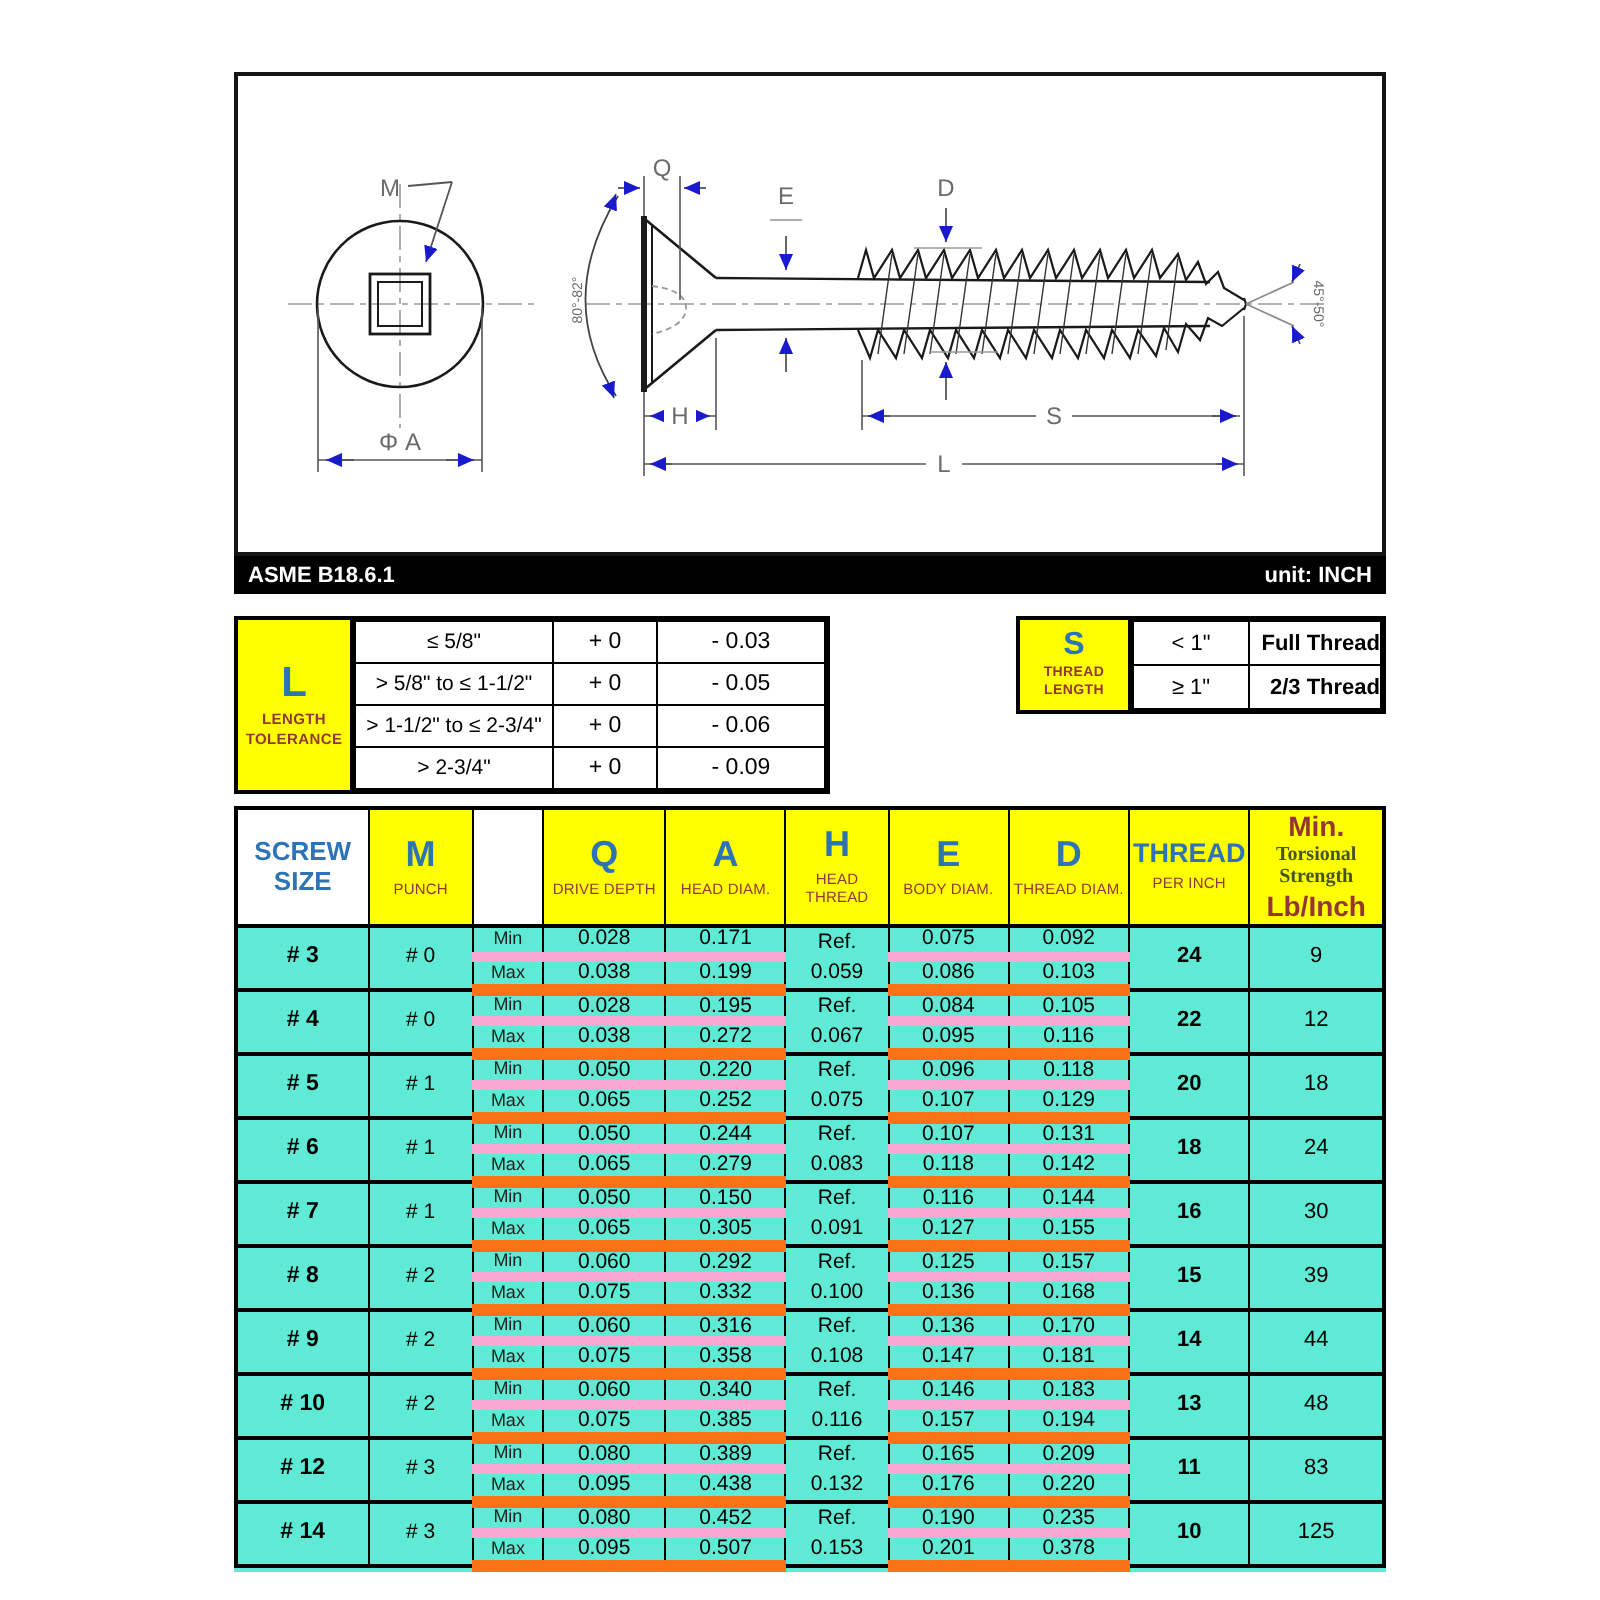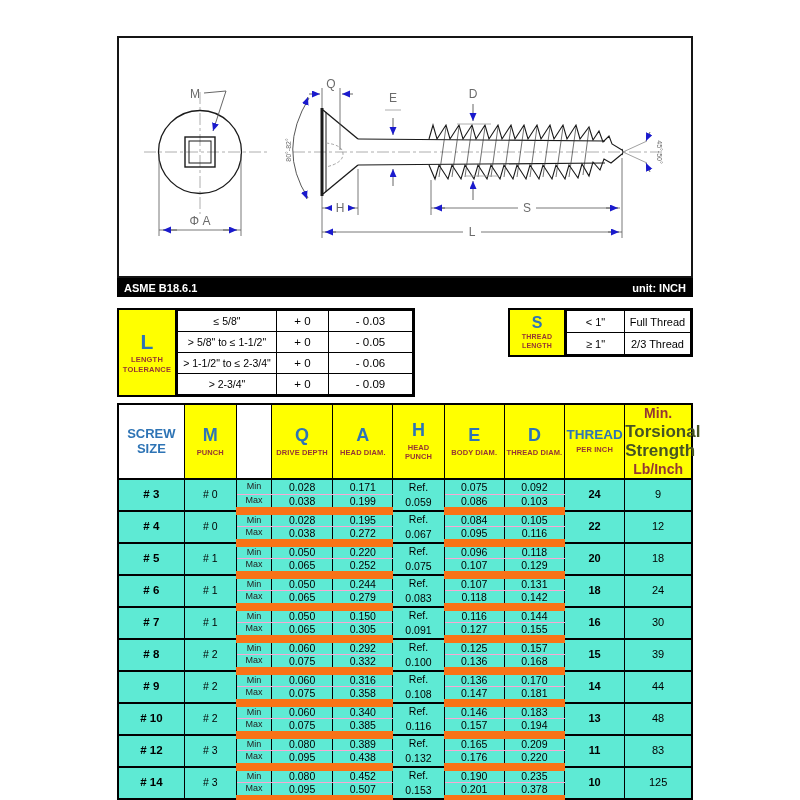--- a/index.html
+++ b/index.html
@@ -33,43 +33,43 @@
   #ltol-table td.range { width:99px; }
   #ltol-table td.plus  { width:52px; font-size:11.5px; }
   #ltol-table td.minus { width:84px; font-size:11.5px; }
 
   #sthr-wrap { left:508px; top:308px; }
   #sthr-wrap .mini-corner { width:56px; }
   #sthr-wrap .sym { font-size:16px; margin-bottom:2px; }
   #sthr-wrap .sub { font-size:7px; }
   #sthr-table td { height:22px; font-size:11px; }
   #sthr-table td.range { width:58px; }
-  #sthr-table td.value { width:66px; font-weight:normal; }
+  #sthr-table td.value { width:66px; font-weight:bold;text-align:right; }
 
   
   #main-table { position:absolute; left:117px; top:403px; width:576px; border-collapse:collapse;
     table-layout:fixed; background:#5eead4; border:2px solid #000; }
   #main-table th, #main-table td { border:1px solid #000; text-align:center; vertical-align:middle; padding:0; }
   #main-table thead th { height:58px; background:#FFFF00; border-bottom:2px solid #000; font-weight:normal; }
   #main-table thead th.white { background:#fff; }
   .hd-big   { color:#2E74B5; font-weight:bold; font-size:18px; line-height:1.05; }
   .hd-big.md{ font-size:13.5px; }
-  .hd-small { color:#943634; font-weight:bold; font-size:7.5px; margin-top:3px; letter-spacing:.1px; }
+  .hd-small { color:#943634; font-weight:normal; font-size:7.5px; margin-top:3px; letter-spacing:.1px; }
   .hd-screw { color:#2E74B5; font-weight:bold; font-size:13px; line-height:1.2; }
   .hd-red   { color:#943634; font-weight:bold; font-size:14px; line-height:1.2; }
-  .hd-green { color:#465423; font-weight:bold; font-size:17px; line-height:1.15; }
+  .hd-green { color:#465423; font-weight:bold; font-size:10px; line-height:1.15;font-family:Liberation Serif, serif; }
 
   #main-table tbody td { height:15px; font-size:10.5px; line-height:1; }
   #main-table tbody td.c-size { font-weight:bold; font-size:11.5px; }
   #main-table tbody td.c-punch { font-size:10.5px; }
   #main-table tbody td.c-mm { font-size:9px; color:#222; }
   #main-table tbody td.c-tpi { font-weight:bold; font-size:11px; }
   #main-table tbody td.c-str { font-size:11px; }
-  #main-table tbody tr.r1 td.split { border-bottom:1px solid #f9a8d4; }
-  #main-table tbody tr.r2 td { border-bottom:8px solid #f97316;margin-left:38px; }
+  #main-table tbody tr.r1 td.split { border-bottom:5px solid #f9a8d4; }
+  #main-table tbody tr.r2 td { border-bottom:6px solid #f97316;margin-left:38px; }
   #main-table tbody td[rowspan] { border-bottom:2px solid #000; }
   .h-stack div { height:15px; line-height:15px; }
 </style>
 </head>
 <body>
 
 <div id="page">
 
   <div id="drawing-panel">
     <svg width="572" height="238" viewBox="0 0 572 238">
@@ -268,21 +268,21 @@
         <th>
           <div class="hd-big">Q</div>
           <div class="hd-small">DRIVE DEPTH</div>
         </th>
         <th>
           <div class="hd-big">A</div>
           <div class="hd-small">HEAD DIAM.</div>
         </th>
         <th>
           <div class="hd-big">H</div>
-          <div class="hd-small">HEAD PUNCH</div>
+          <div class="hd-small">HEAD THREAD</div>
         </th>
         <th>
           <div class="hd-big">E</div>
           <div class="hd-small">BODY DIAM.</div>
         </th>
         <th>
           <div class="hd-big">D</div>
           <div class="hd-small">THREAD DIAM.</div>
         </th>
         <th>

